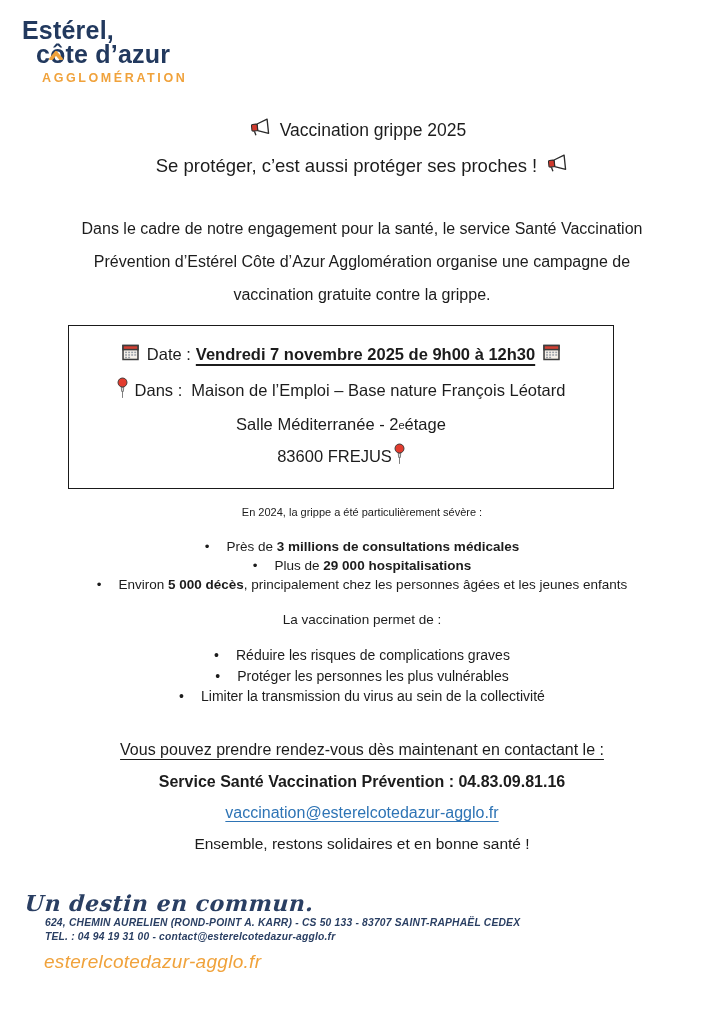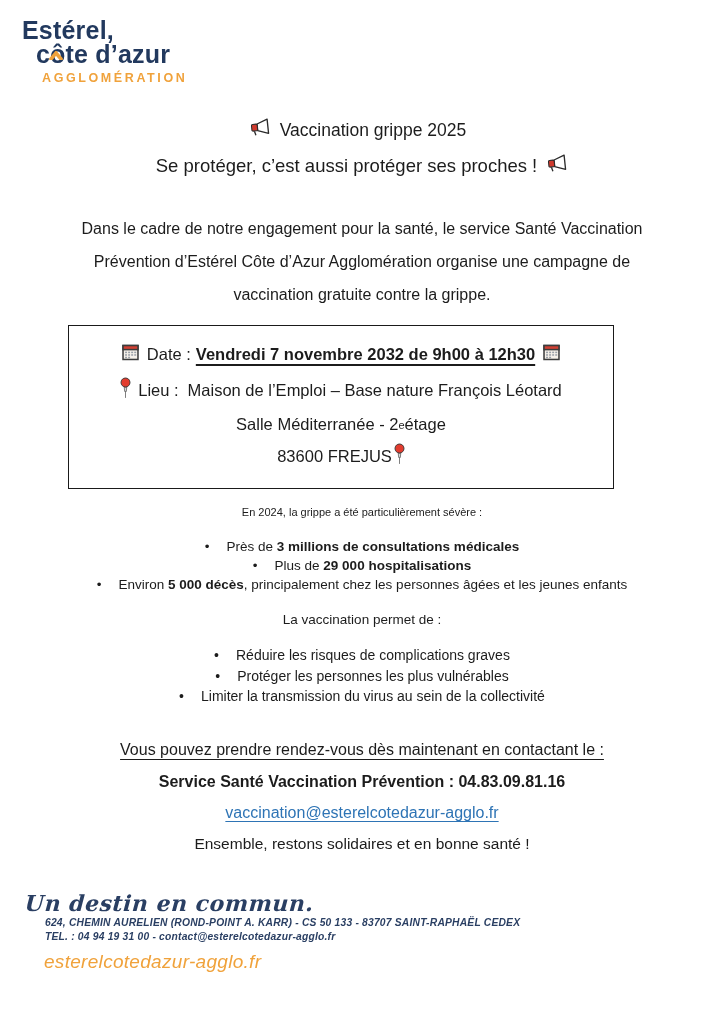--- a/index.html
+++ b/index.html
@@ -116,21 +116,21 @@
             <rect x="3.6" y="12" width="2.3" height="1.8"></rect>
               <rect x="7.2" y="12" width="2.3" height="1.8"></rect>
               <rect x="10.8" y="12" width="2.3" height="1.8"></rect>
               <rect x="14.4" y="12" width="2.3" height="1.8"></rect>
             <rect x="3.6" y="15" width="2.3" height="1.8"></rect>
               <rect x="7.2" y="15" width="2.3" height="1.8"></rect>
           </g>
         </svg>
       </span>
       <span class="date-label">Date :</span>
-      <span class="date-value">Vendredi 7 novembre 2032 de 9h00 à 12h30</span>
+      <span class="date-value">Vendredi 7 novembre 2025 de 9h00 à 12h30</span>
       <span>
         <svg width="17" height="17" viewBox="0 0 20 20">
           <rect x="1.2" y="1.8" width="17.6" height="16.4" fill="#f6f1ea" stroke="#3c3c3c" stroke-width="1.8"></rect>
           <rect x="1.2" y="1.8" width="17.6" height="4.8" fill="#d24033" stroke="#3c3c3c" stroke-width="1.8"></rect>
           <g fill="#9aa0a8">
             <rect x="3.6" y="9" width="2.3" height="1.8"></rect>
               <rect x="7.2" y="9" width="2.3" height="1.8"></rect>
               <rect x="10.8" y="9" width="2.3" height="1.8"></rect>
               <rect x="14.4" y="9" width="2.3" height="1.8"></rect>
             <rect x="3.6" y="12" width="2.3" height="1.8"></rect>
@@ -145,21 +145,21 @@
     </div>
 
     <div class="box-line l2">
       <span>
         <svg width="11" height="22" viewBox="0 0 12 24">
           <path d="M4.6 11 L7.4 11 L6.9 15.8 L5.1 15.8 Z" fill="#d9d9d9" stroke="#555555" stroke-width="0.8"></path>
           <rect x="5.55" y="15.8" width="0.9" height="7" fill="#666666"></rect>
           <circle cx="6" cy="6" r="4.9" fill="#e23c2e" stroke="#333333" stroke-width="1"></circle>
         </svg>
       </span>
-      <span class="lieu-label">Lieu :</span>
+      <span class="lieu-label">Dans :</span>
       <span class="lieu-value">Maison de l’Emploi – Base nature François Léotard</span>
     </div>
 
     <div class="box-line l3">
       <span>Salle Méditerranée - 2</span>
         <sup>e</sup>
         <span> étage</span>
     </div>
 
     <div class="box-line l4">

